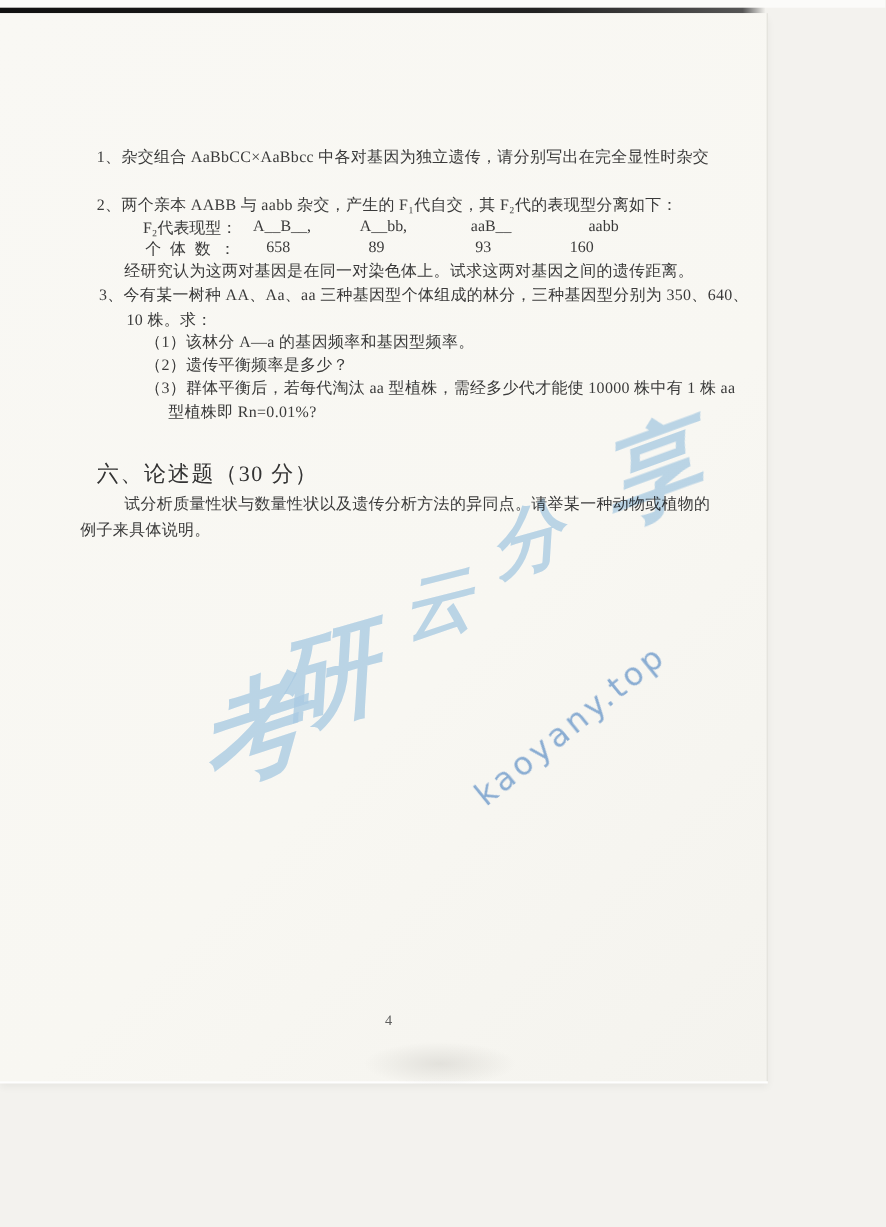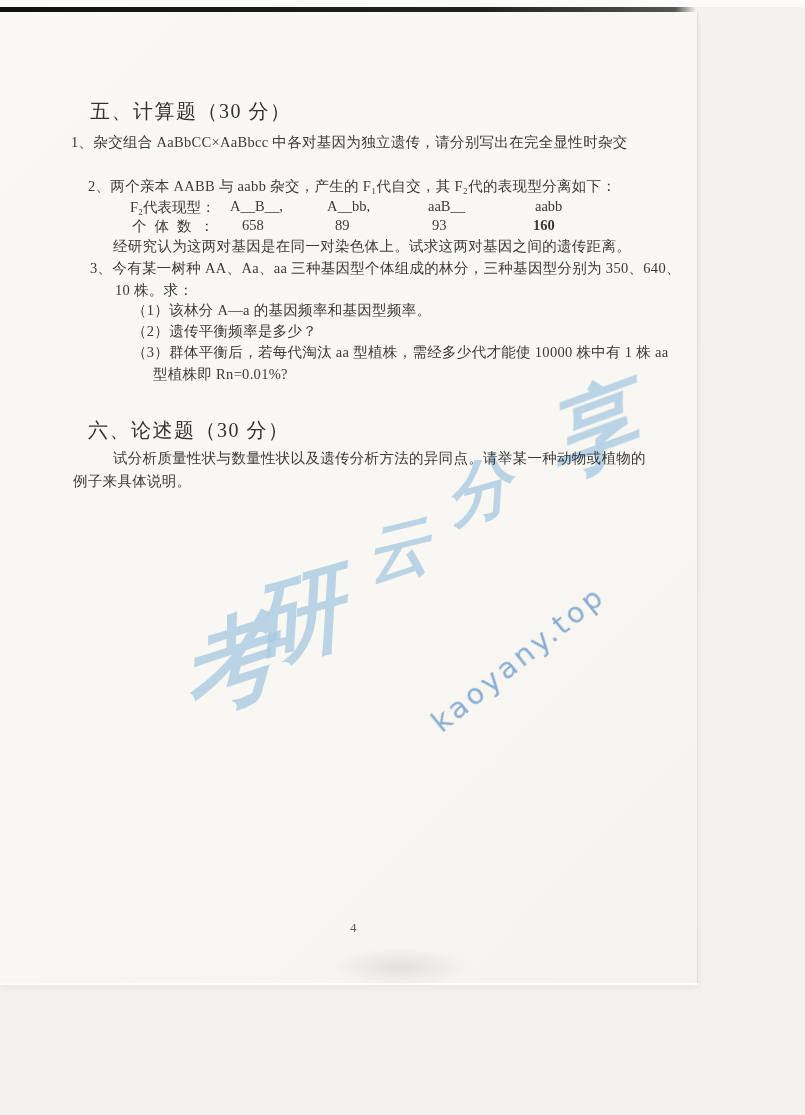--- a/index.html
+++ b/index.html
@@ -18,29 +18,29 @@
     background:linear-gradient(135deg,#f9f8f4 0%,#f8f7f2 60%,#f4f3ee 100%);
     border-right:1px solid #e2e0da;
     box-shadow:0 2px 0 rgba(255,255,255,.95),0 5px 7px rgba(0,0,0,.05);
   }
   .crease{position:absolute;left:330px;top:935px;width:140px;height:40px;
     background:radial-gradient(ellipse at center,rgba(190,188,182,.35),transparent 70%);}
   
   .line{position:absolute;white-space:nowrap;font-size:14.5px;color:#3a3a3a;letter-spacing:.3px;}
   .heading{position:absolute;white-space:nowrap;font-size:20px;color:#333;letter-spacing:1.5px;}
   #s5-heading{left:90px;top:86px;}
-  #q1-l1{left:71px;top:121px;}
+  #q1-l1{left:88px;top:121px;}
   #q1-l2{left:115px;top:143px;}
   #q2-l1{left:88px;top:165px;}
   .trow{position:absolute;left:0;top:0;width:697px;height:20px;}
   #trow1{top:186px;padding-left:48px;} #trow2{top:205px;text-align:center;}
   .trow span{position:absolute;white-space:nowrap;font-size:14.5px;color:#3a3a3a;}
   #trow1 .lbl{left:130px;} #trow2 .lbl{left:132px;letter-spacing:8px;}
   #trow1 .c1{left:230px;} #trow1 .c2{left:327px;} #trow1 .c3{left:428px;} #trow1 .c4{left:535px;}
-  #trow2 .c1{left:242px;} #trow2 .c2{left:335px;} #trow2 .c3{left:432px;} #trow2 .c4{left:533px;font-weight:bold;}
+  #trow2 .c1{left:242px;} #trow2 .c2{left:335px;} #trow2 .c3{left:432px;} #trow2 .c4{left:518px;}
   #q2-note{left:113px;top:225px;}
   #q3-l1{left:90px;top:247px;}
   #q3-l2{left:115px;top:269px;}
   #q3-s1{left:132px;top:289px;}
   #q3-s2{left:132px;top:310px;}
   #q3-s3{left:132px;top:331px;}
   #q3-s3c{left:153px;top:353px;}
   #s6-heading{left:88px;top:405px;}
   #s6-p1{left:113px;top:437px;}
   #s6-p2{left:73px;top:460px;}
@@ -59,21 +59,20 @@
     transform:rotate(-39deg);transform-origin:left bottom;white-space:nowrap;}
 </style>
 </head>
 <body>
 
 <div class="scan-top-strip"></div>
 <div class="scan-top-bar"></div>
 
 <div class="page">
 
-  <div id="s5-heading" class="heading">五、计算题（30 分）</div>
 
   <div id="q1-l1" class="line">1、杂交组合 AaBbCC×AaBbcc 中各对基因为独立遗传，请分别写出在完全显性时杂交</div>
 
   <div id="q2-l1" class="line">2、两个亲本 AABB 与 aabb 杂交，产生的 F₁代自交，其 F₂代的表现型分离如下：</div>
 
   <div id="trow1" class="trow">
     <span class="lbl">F₂代表现型：</span>
     <span class="c1">A__B__,</span>
     <span class="c2">A__bb,</span>
     <span class="c3">aaB__</span>

